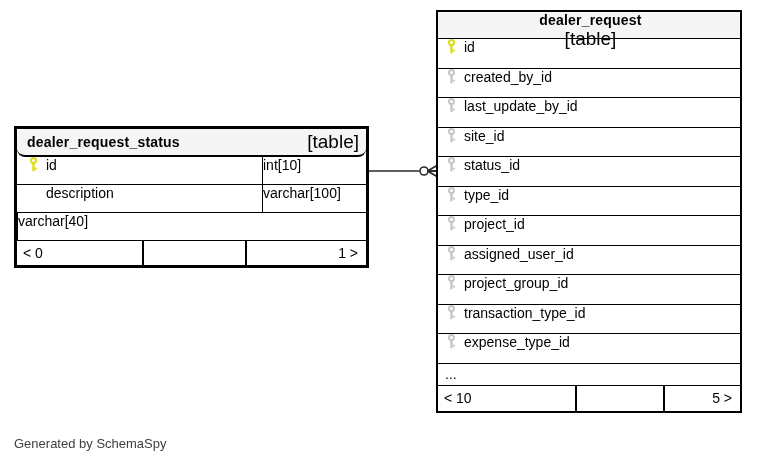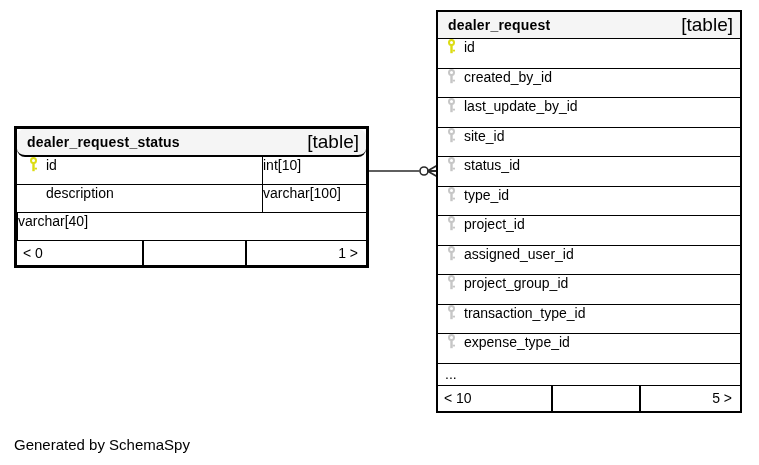--- a/index.html
+++ b/index.html
@@ -26,21 +26,21 @@
   .tbl-header {
     display: flex;
     align-items: center;
     justify-content: space-between;
     background: var(--header-bg, #f5f5f5);
     padding: 0 7px 0 10px;
     border-bottom: 1px solid var(--border, #000);
     cursor: pointer;
   }
   #left-table  .tbl-header { height: 26px; border-bottom-width: 2px; border-radius: 8px; }
-  #right-table .tbl-header { height: 26px; }
+  #right-table .tbl-header { height: 26px; flex-direction: column; }
   .tbl-name { font-weight: bold; font-size: 14px; letter-spacing: 0.2px; }
   .tbl-type { font-size: 19px; }
 
   .row {
     display: flex;
     align-items: stretch;
     box-sizing: border-box;
     border-bottom: 1px solid var(--border, #000);
     font-size: 14px;
   }
@@ -72,38 +72,38 @@
   }
 
   .tbl-footer { display: flex; font-size: 14px; }
   #left-table  .tbl-footer { height: 24px; }
   #right-table .tbl-footer { height: 25px; }
   .f-cell { display: flex; align-items: center; box-sizing: border-box; }
   .f-left  { padding-left: 6px; }
   .f-right { flex: 1; justify-content: flex-end; padding-right: 8px; }
   #left-table  .f-left { width: 125px; }
   #left-table  .f-mid  { width: 105px; border-left: 2px solid var(--border,#000); border-right: 2px solid var(--border,#000); }
-  #right-table .f-left { width: 113px; }
+  #right-table .f-left { width: 137px; }
   #right-table .f-mid  { width: 90px;  border-left: 2px solid var(--border,#000); border-right: 2px solid var(--border,#000); }
 
   .connector {
     position: absolute;
     left: 369px;
     top: 160px;
     width: 68px;
     height: 22px;
     color: var(--connector, #2a2a2a);
   }
 
   #generated-by {
     position: absolute;
     left: 14px;
     top: 436px;
-    font-size: 15px;
-    color: #000000;
+    font-size: 13px;
+    color: #404040;
   }
 </style>
 </head>
 <body>
 
 <div id="diagram">
 
   <div class="db-table" id="left-table">
     <div class="tbl-header">
       <span class="tbl-name">dealer_request_status</span>

